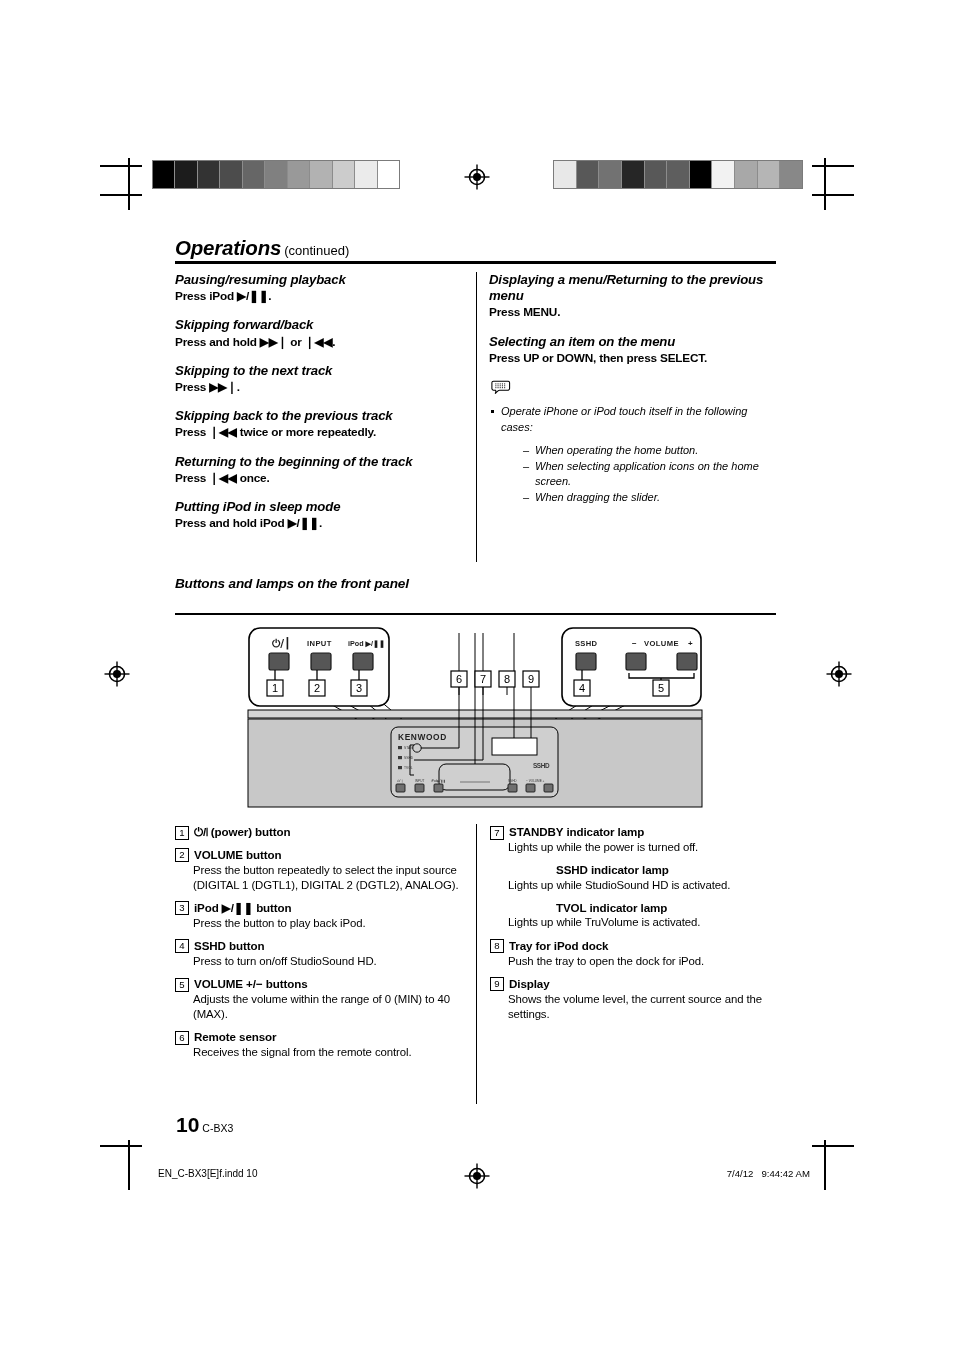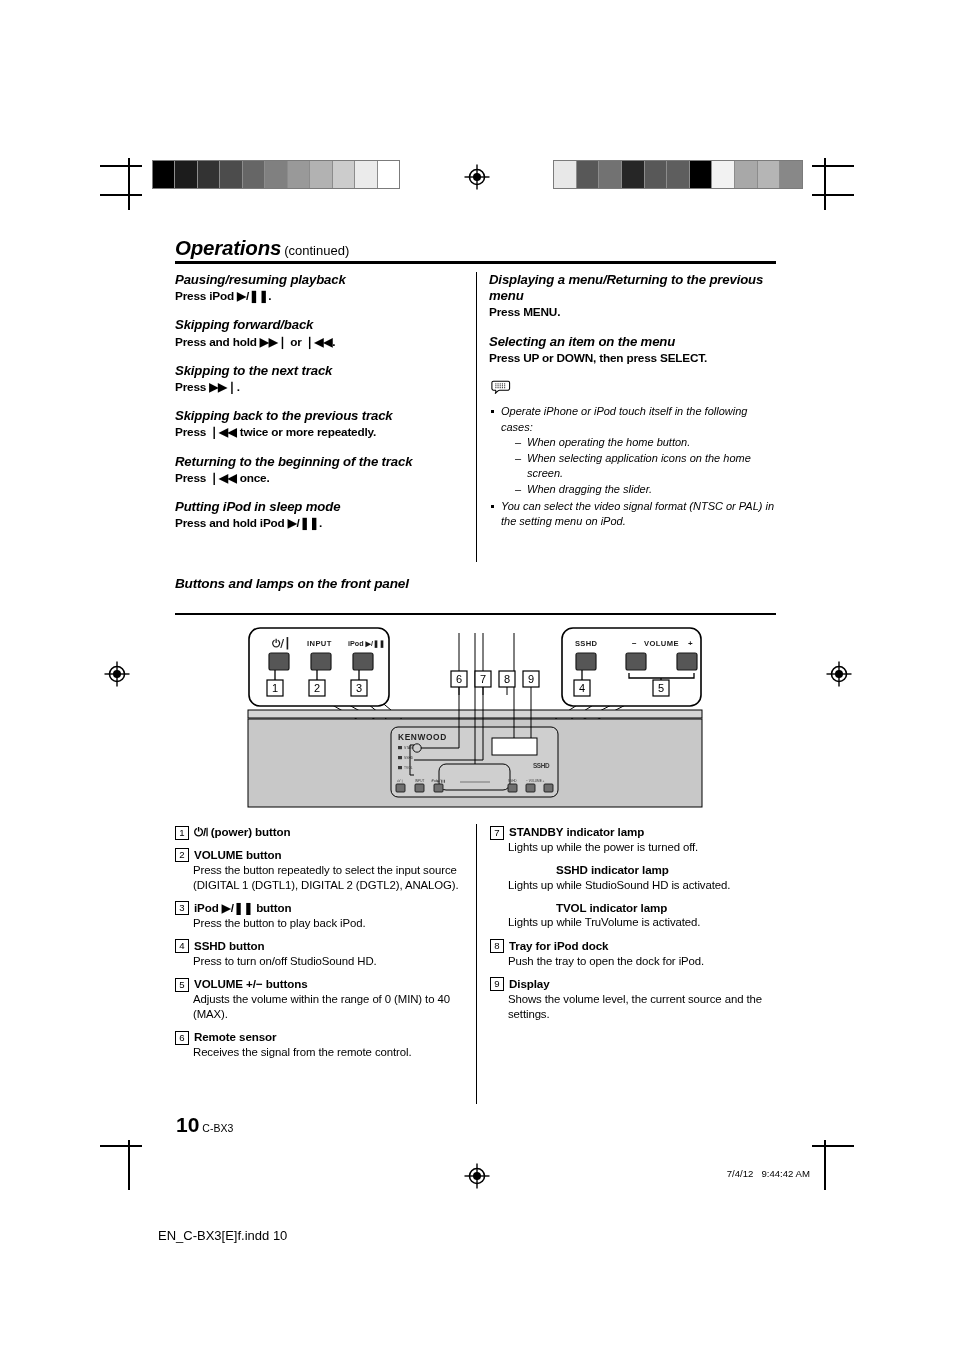--- a/index.html
+++ b/index.html
@@ -107,21 +107,21 @@
   }
   ul.notes > li::before {
     content: "";
     position: absolute;
     left: 2px; top: 6px;
     width: 3px; height: 3px;
     background: #000;
   }
   ul.sub {
     list-style: none;
-    margin: 0;
+    margin: 8px;
     padding: 0 0 0 14px;
   }
   ul.sub > li {
     position: relative;
     padding-left: 12px;
   }
   ul.sub > li::before {
     content: "\2013";
     position: absolute;
     left: 0; top: 0;
@@ -200,22 +200,22 @@
     left: 176px; top: 1113px;
     display: flex;
     align-items: baseline;
   }
   .pagenum .n { font-size: 21px; font-weight: bold; }
   .pagenum .model { font-size: 10.5px; padding-left: 3px; }
 
   
   .footer-left {
     position: absolute;
-    left: 158px; top: 1228px;
-    font-size: 13px;
+    left: 158px; top: 1168px;
+    font-size: 10px;
   }
   .footer-right {
     position: absolute;
     right: 144px; top: 1168px;
     font-size: 9.6px;
     white-space: pre;
   }
 </style>
 </head>
 <body>
@@ -342,21 +342,20 @@
 
     <ul class="notes">
       <li>
         <span>Operate iPhone or iPod touch itself in the following cases:</span>
         <ul class="sub">
           <li>When operating the home button.</li>
           <li>When selecting application icons on the home screen.</li>
           <li>When dragging the slider.</li>
         </ul>
       </li>
-      <li>You can select the video signal format (NTSC or PAL) in the setting menu on iPod.</li>
     </ul>
   </div>
 
   <div class="sec2-title">Buttons and lamps on the front panel</div>
   <div class="sec2-rule"></div>
 
   <div class="figure">
     <svg width="460" height="185" viewBox="0 0 460 185">
 
       <polygon points="70,70 86,70 212,140 200,145" fill="#ffffff" stroke="#000" stroke-width="1"></polygon>

